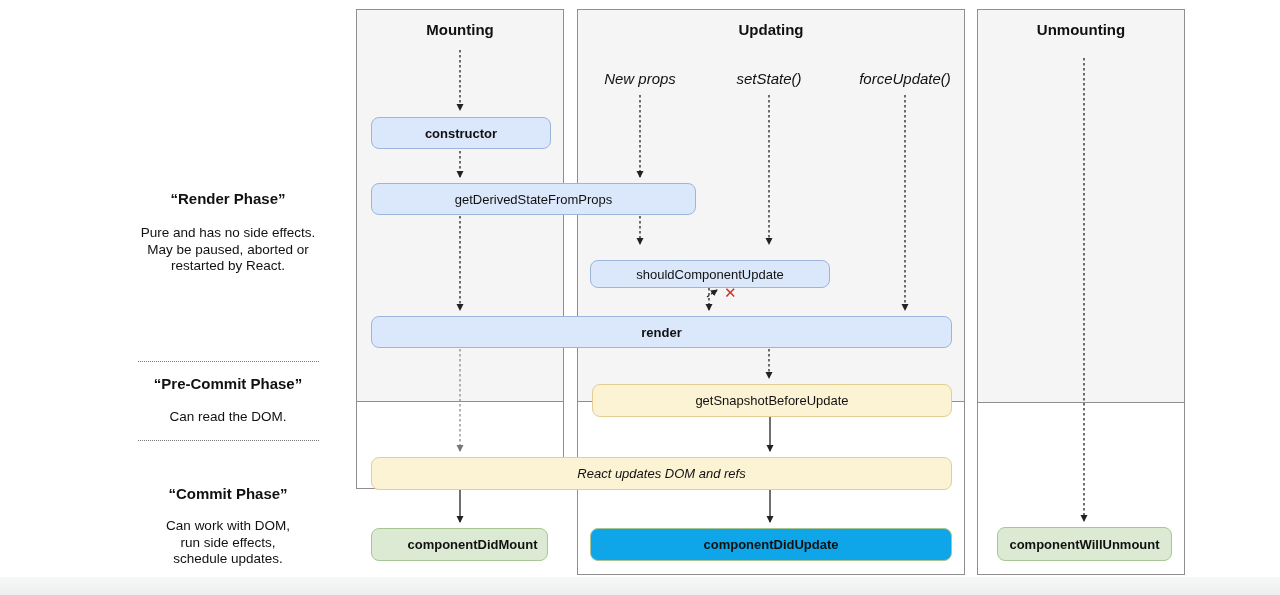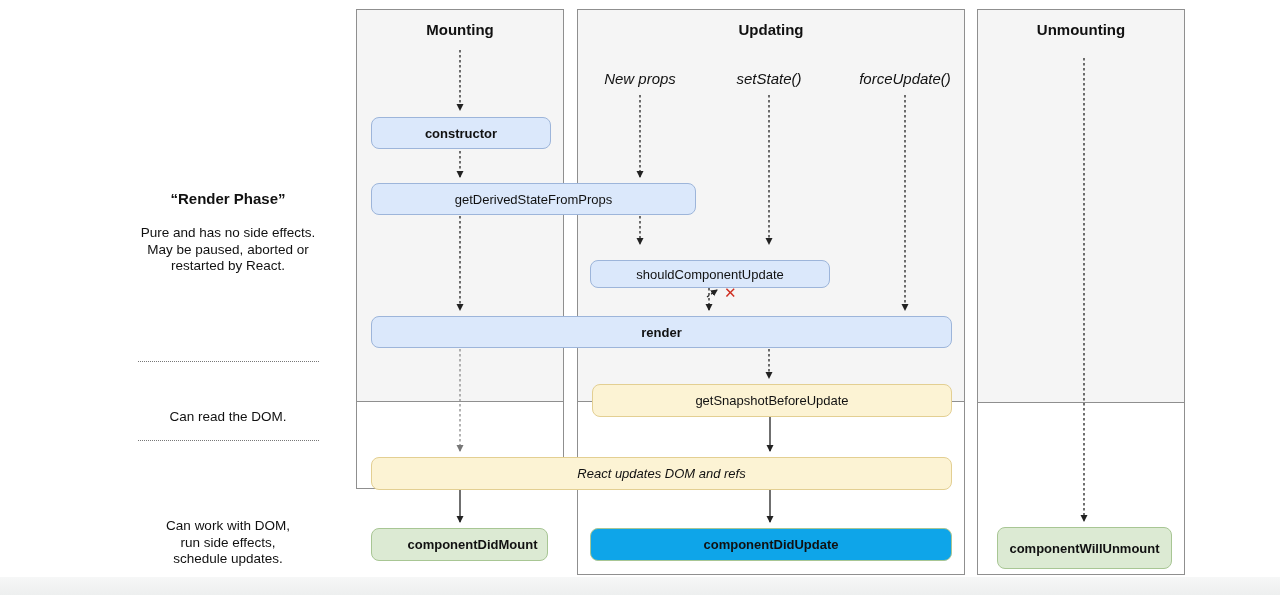--- a/index.html
+++ b/index.html
@@ -100,37 +100,39 @@
   <div class="lbox bold" style="left: 371px; top: 316px; width: 581px; height: 32px; background-color: rgb(219, 232, 251); border-color: rgb(157, 181, 218);">render</div>
 
   <div class="lbox" style="left: 592px; top: 384px; width: 360px; height: 33px; background-color: rgb(252, 243, 212); border-color: rgb(227, 207, 146);">getSnapshotBeforeUpdate</div>
 
   <div class="lbox italic" style="left: 371px; top: 457px; width: 581px; height: 33px; background-color: rgb(252, 243, 212); border-color: rgb(227, 207, 146);">React updates DOM and refs</div>
 
   <div class="lbox bold" style="left: 371px; top: 528px; width: 177px; height: 33px; background-color: rgb(220, 234, 211); border-color: rgb(168, 198, 148); padding-left: 26px;">componentDidMount</div>
 
   <div class="lbox bold" style="left: 590px; top: 528px; width: 362px; height: 33px; background-color: #0ea5e9; border-color: rgb(168, 198, 148);">componentDidUpdate</div>
 
-  <div class="lbox bold" style="left: 997px; top: 527px; width: 175px; height: 42px; background-color: rgb(220, 234, 211); border-color: rgb(168, 198, 148);">componentWillUnmount</div>
+  <div class="lbox bold" style="left: 997px; top: 527px; width: 175px; height: 34px; background-color: rgb(220, 234, 211); border-color: rgb(168, 198, 148);">componentWillUnmount</div>
 
   <div class="side-title" style="top:190px;">“Render Phase”</div>
   <div class="side-lines" style="top:225px;">
     <div>Pure and has no side effects.</div>
     <div>May be paused, aborted or</div>
     <div>restarted by React.</div>
   </div>
 
   <div class="side-divider" style="top:361px;"></div>
 
+  <div class="side-title" style="top:375px;">“Pre-Commit Phase”</div>
   <div class="side-lines" style="top:409px;">
     <div>Can read the DOM.</div>
   </div>
 
   <div class="side-divider" style="top:440px;"></div>
 
+  <div class="side-title" style="top:485px;">“Commit Phase”</div>
   <div class="side-lines" style="top:518px;">
     <div>Can work with DOM,</div>
     <div>run side effects,</div>
     <div>schedule updates.</div>
   </div>
 
   <div class="bottom-strip"></div>
 </div>
 
 </body></html>

